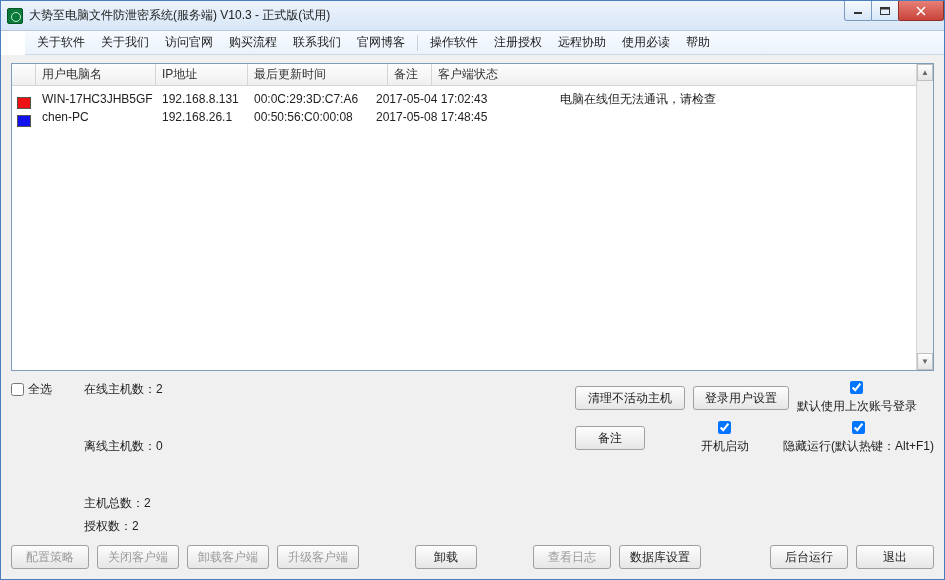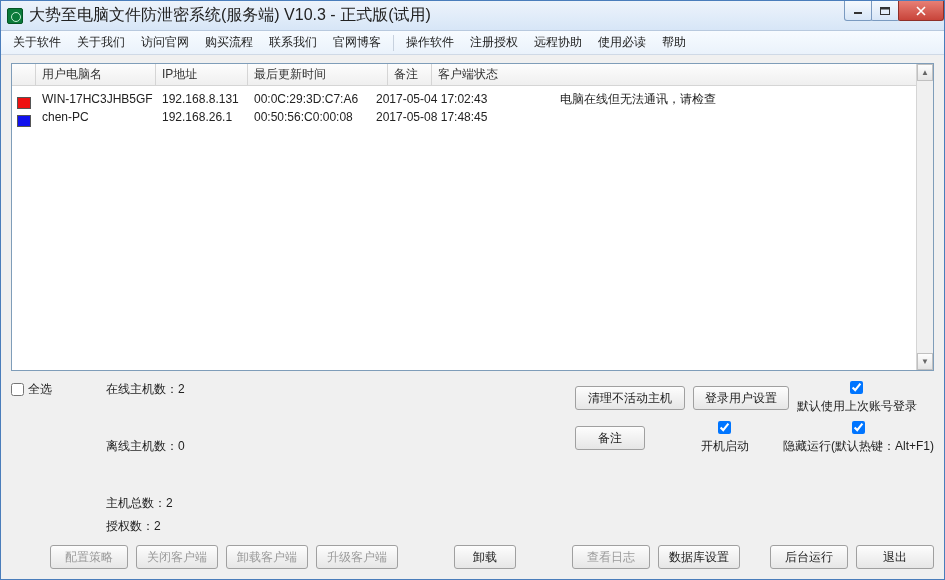--- a/index.html
+++ b/index.html
@@ -37,21 +37,21 @@
     margin-right: 6px;
     position: relative;
   }
   .title-icon::after{
     content:"";
     position:absolute;
     top:3px;left:3px;width:8px;height:8px;
     border:1px solid #bfeccf;
     border-radius:50%;
   }
-  .title-text { font-size: 16px; color: #222; }
+  .title-text { font-size: 12px; color: #222; }
   .win-controls {
     position: absolute;
     right: 0; top: 0;
     display: flex;
     height: 20px;
   }
   .win-btn {
     width: 28px; height: 20px;
     border: 1px solid #7a9ac0;
     border-top: none;
@@ -72,20 +72,21 @@
   }
   .menubar {
     height: 24px;
     background: linear-gradient(#f7fbff,#eaf2fb);
     border-bottom: 1px solid #cfd9e6;
     display: flex;
     align-items: center;
     padding: 0 4px;
     font-size: 12px;
     color: #222;
+    margin-left: 24px;
   }
   .menubar span { padding: 0 8px; cursor: default; }
   .menubar .sep {
     width: 1px; height: 16px;
     background: #c7d1de;
     padding:0; margin: 0 4px;
   }
   .content {
     flex: 1;
     padding: 8px 10px 10px 10px;
@@ -150,21 +151,21 @@
   .vscroll .arrow.down{position:absolute;bottom:0;left:0;right:0;}
   .bottom {
     padding-top: 10px;
     display: flex;
     flex-direction: column;
     gap: 6px;
   }
   .stats-row {
     display: flex;
     align-items: flex-start;
-    gap: 24px;
+    gap: 2px;
   }
   .chk {
     display:flex;align-items:center;gap:4px;
     font-size:12px;color:#222;
   }
   .chk input { margin:0; width:13px;height:13px; }
   .stats {
     display:flex;flex-direction:column;gap:6px;
     margin-left: 6px;
   }
@@ -182,21 +183,21 @@
     min-width: 78px;
     cursor:default;
   }
   .btn.disabled { color:#9a9a9a; }
   .right-col {
     display:flex;flex-direction:column;gap:6px;
     margin-left:auto;
   }
   .row-btns { display:flex; gap:8px; align-items:center; }
   .action-row {
-    display:flex; align-items:center; gap:8px; padding-top:4px;margin-left:39px;
+    display:flex; align-items:center; gap:8px; padding-top:4px;
   }
   .spacer { flex:1; }
   .chk-r { display:flex;align-items:center;gap:4px; color:#222;flex-direction:column;}
   .chk-r input { margin:0;width:13px;height:13px; }
 </style>
 </head>
 <body>
 
 <div class="window">
   <div class="titlebar">

